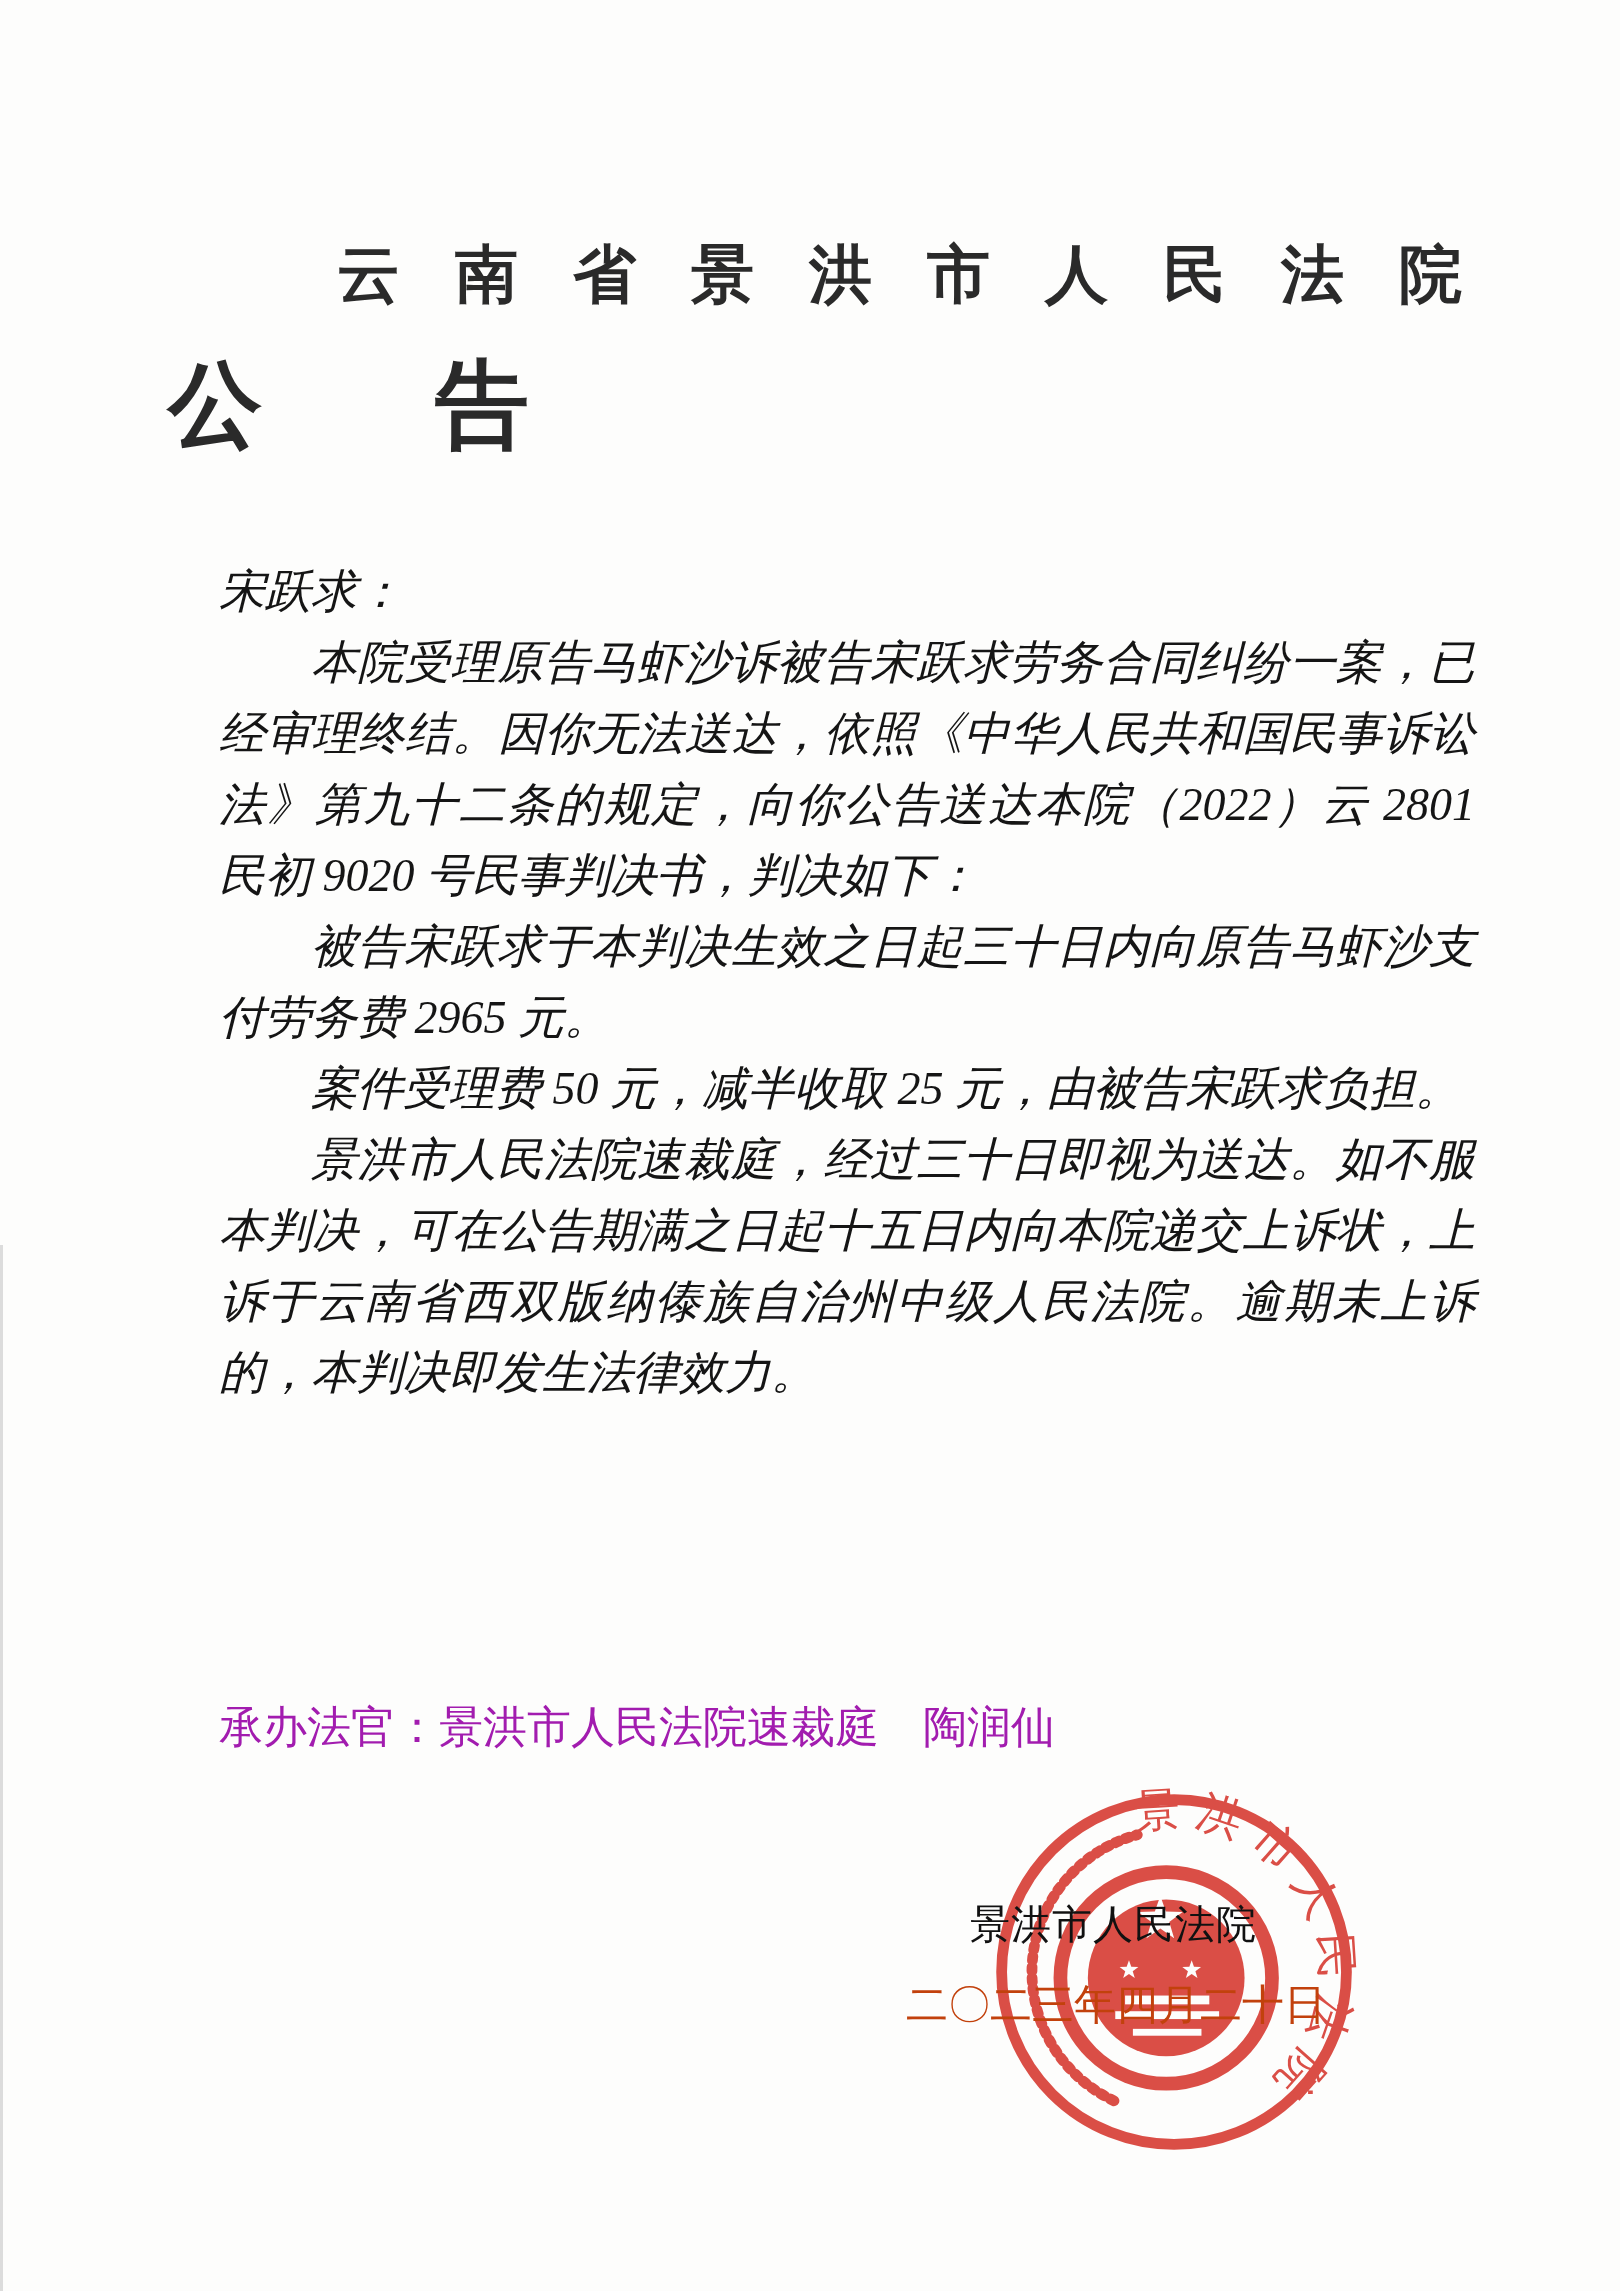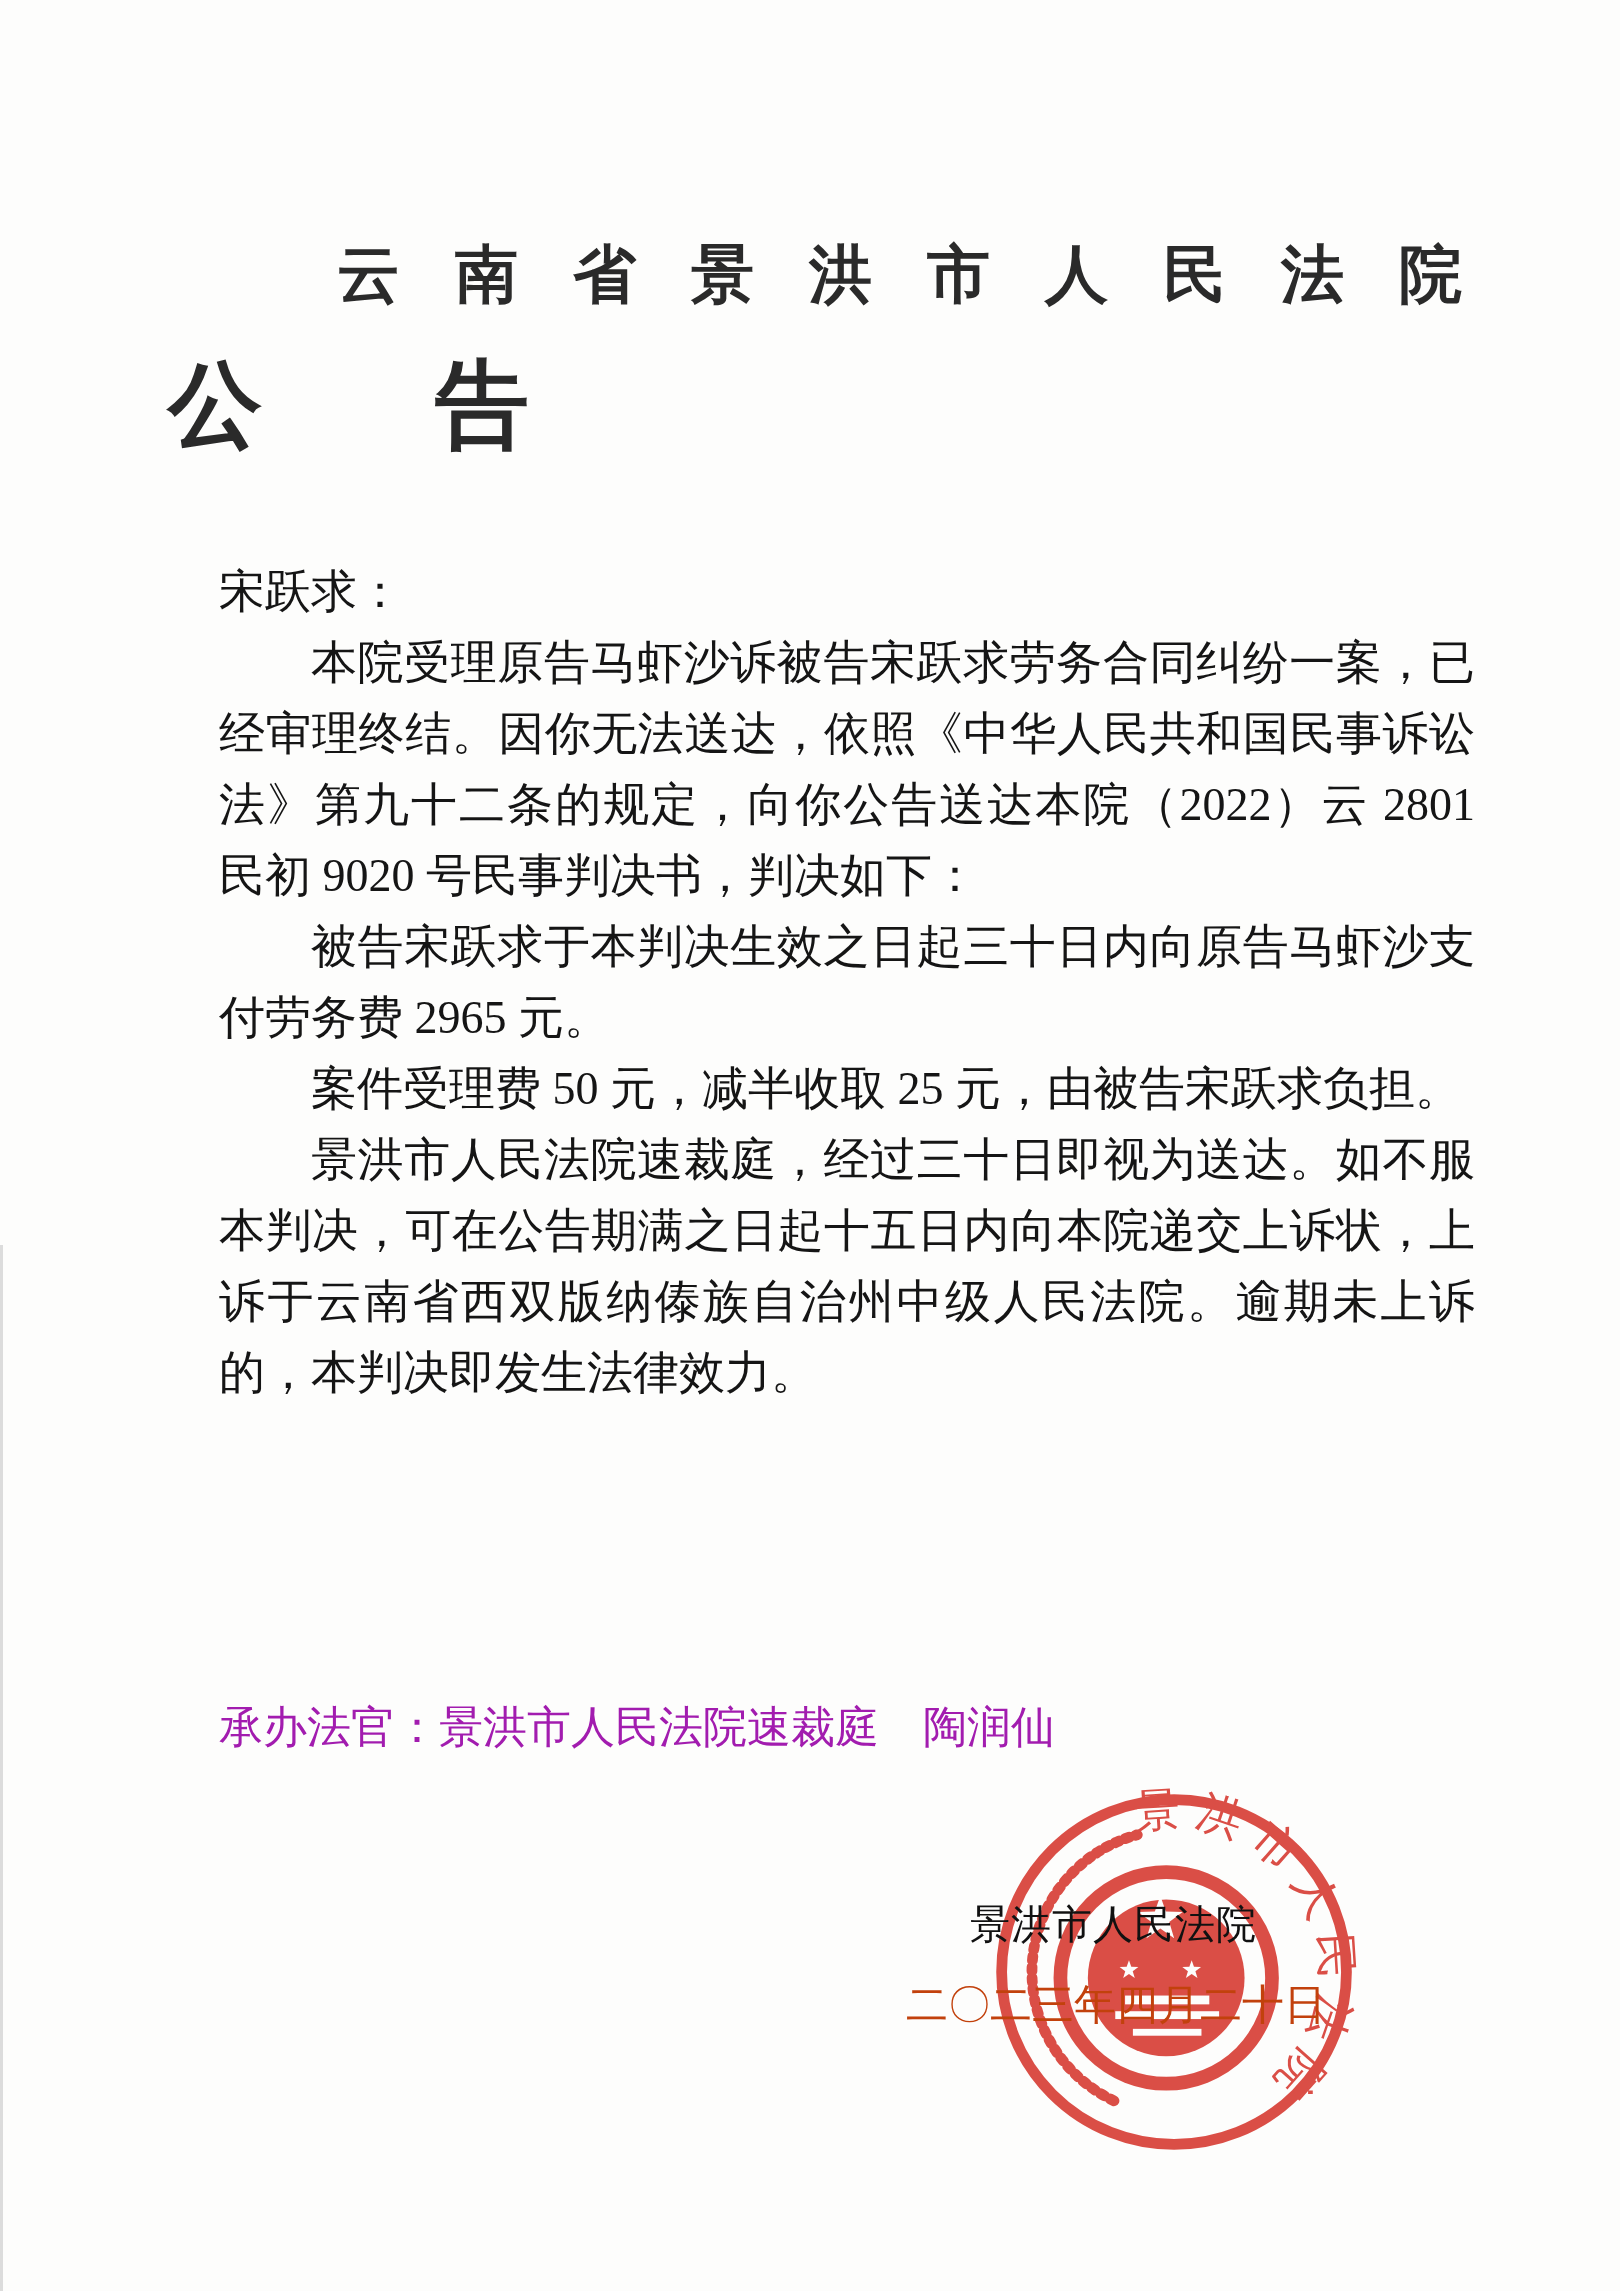--- a/index.html
+++ b/index.html
@@ -25,21 +25,21 @@
     font-size:94px; font-weight:bold; line-height:1.15;
     color:#2a2a2a; white-space:nowrap;
   }
   .doc-title span { letter-spacing:173px; margin-right:-173px; }
   .body-text {
     position:absolute; left:219px; top:556px; width:1256px;
     font-size:46px; line-height:71px;
     text-align:justify; text-justify:inter-character;
     color:#151515;
   }
-  .body-text p { margin:0; }
+  .body-text p { margin:0;font-style:italic; }
   .body-text p.indent { text-indent:2em; }
   .judge-line {
     position:absolute; left:219px; top:1692px;
     font-size:44px; line-height:71px; color:#a21caf;
     white-space:nowrap; z-index:3;
   }
   .sig-court {
     position:absolute; left:970px; top:1903px;
     font-size:40px; line-height:1.1; color:#111;
     letter-spacing:1px; white-space:nowrap; z-index:3;

